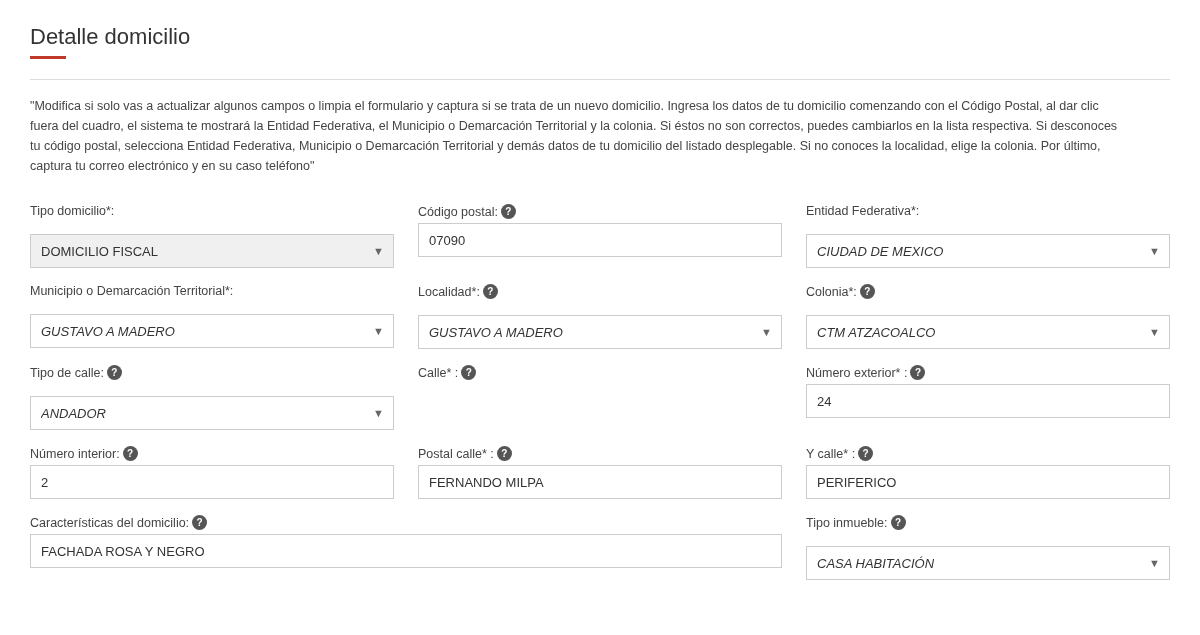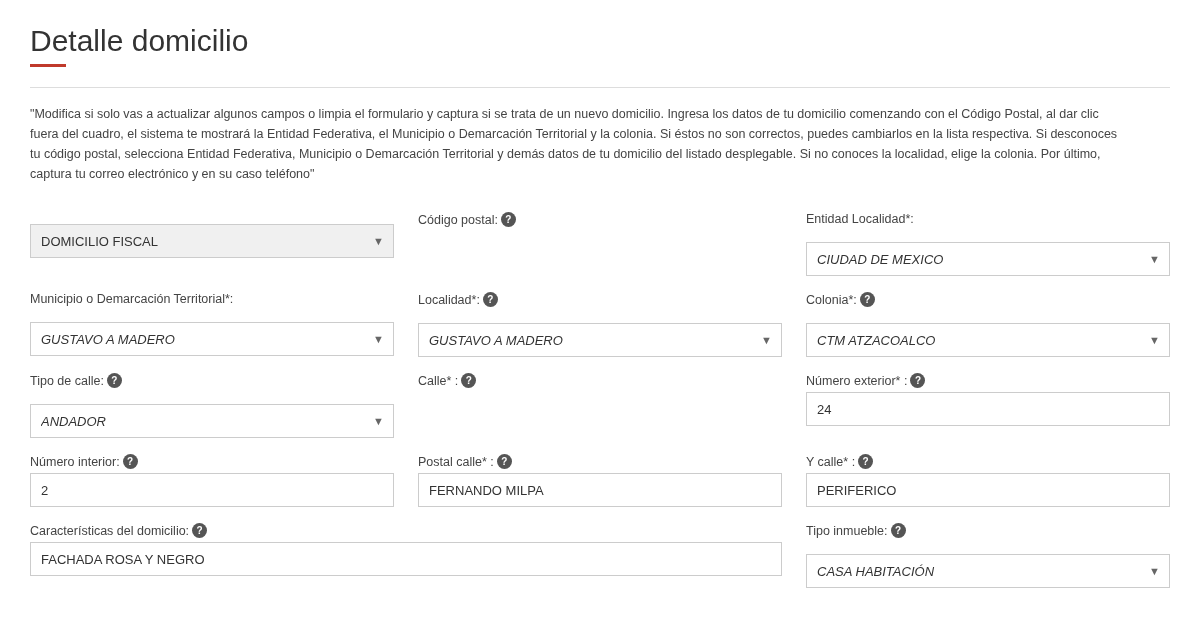--- a/index.html
+++ b/index.html
@@ -12,21 +12,21 @@
       font-size: 13px;
       background: #fff;
       color: #333;
     }
     .page-container {
       max-width: 1200px;
       padding: 24px 30px;
       background: #fff;
     }
     .page-title {
-      font-size: 30px;
+      font-size: 22px;
       font-weight: 400;
       color: #333;
       margin-bottom: 6px;
     }
     .title-underline {
       width: 36px;
       height: 3px;
       background: #c0392b;
       margin-bottom: 20px;
     }
@@ -122,37 +122,39 @@
 
 <div class="page-container">
   <h1 class="page-title">Detalle domicilio</h1>
   <div class="title-underline"></div>
   <hr class="divider">
   <p class="instructions">"Modifica si solo vas a actualizar algunos campos o limpia el formulario y captura si se trata de un nuevo domicilio. Ingresa los datos de tu domicilio comenzando con el Código Postal, al dar clic fuera del cuadro, el sistema te mostrará la Entidad Federativa, el Municipio o Demarcación Territorial y la colonia. Si éstos no son correctos, puedes cambiarlos en la lista respectiva. Si desconoces tu código postal, selecciona Entidad Federativa, Municipio o Demarcación Territorial y demás datos de tu domicilio del listado desplegable. Si no conoces la localidad, elige la colonia. Por último, captura tu correo electrónico y en su caso teléfono"</p>
 
   <div class="form-grid">
 
     <div class="form-group">
+      <label class="form-label">Tipo domicilio*:</label>
       <div class="form-select-wrapper">
         <select class="form-select">
           <option>DOMICILIO FISCAL</option>
         </select>
         <span class="select-arrow">▼</span>
       </div>
     </div>
 
     <div class="form-group">
       <label class="form-label">
         <span>Código postal:</span>
         <span class="help-icon">?</span>
       </label>
-    </div>
-
-    <div class="form-group">
-      <label class="form-label">Entidad Localidad*:</label>
+      <input type="text" class="form-input" value="07090" style="">
+    </div>
+
+    <div class="form-group">
+      <label class="form-label">Entidad Federativa*:</label>
       <div class="form-select-wrapper">
         <select class="form-select white-bg">
           <option>CIUDAD DE MEXICO</option>
         </select>
         <span class="select-arrow">▼</span>
       </div>
     </div>
 
     <div class="form-group">
       <label class="form-label">Municipio o Demarcación Territorial*:</label>

